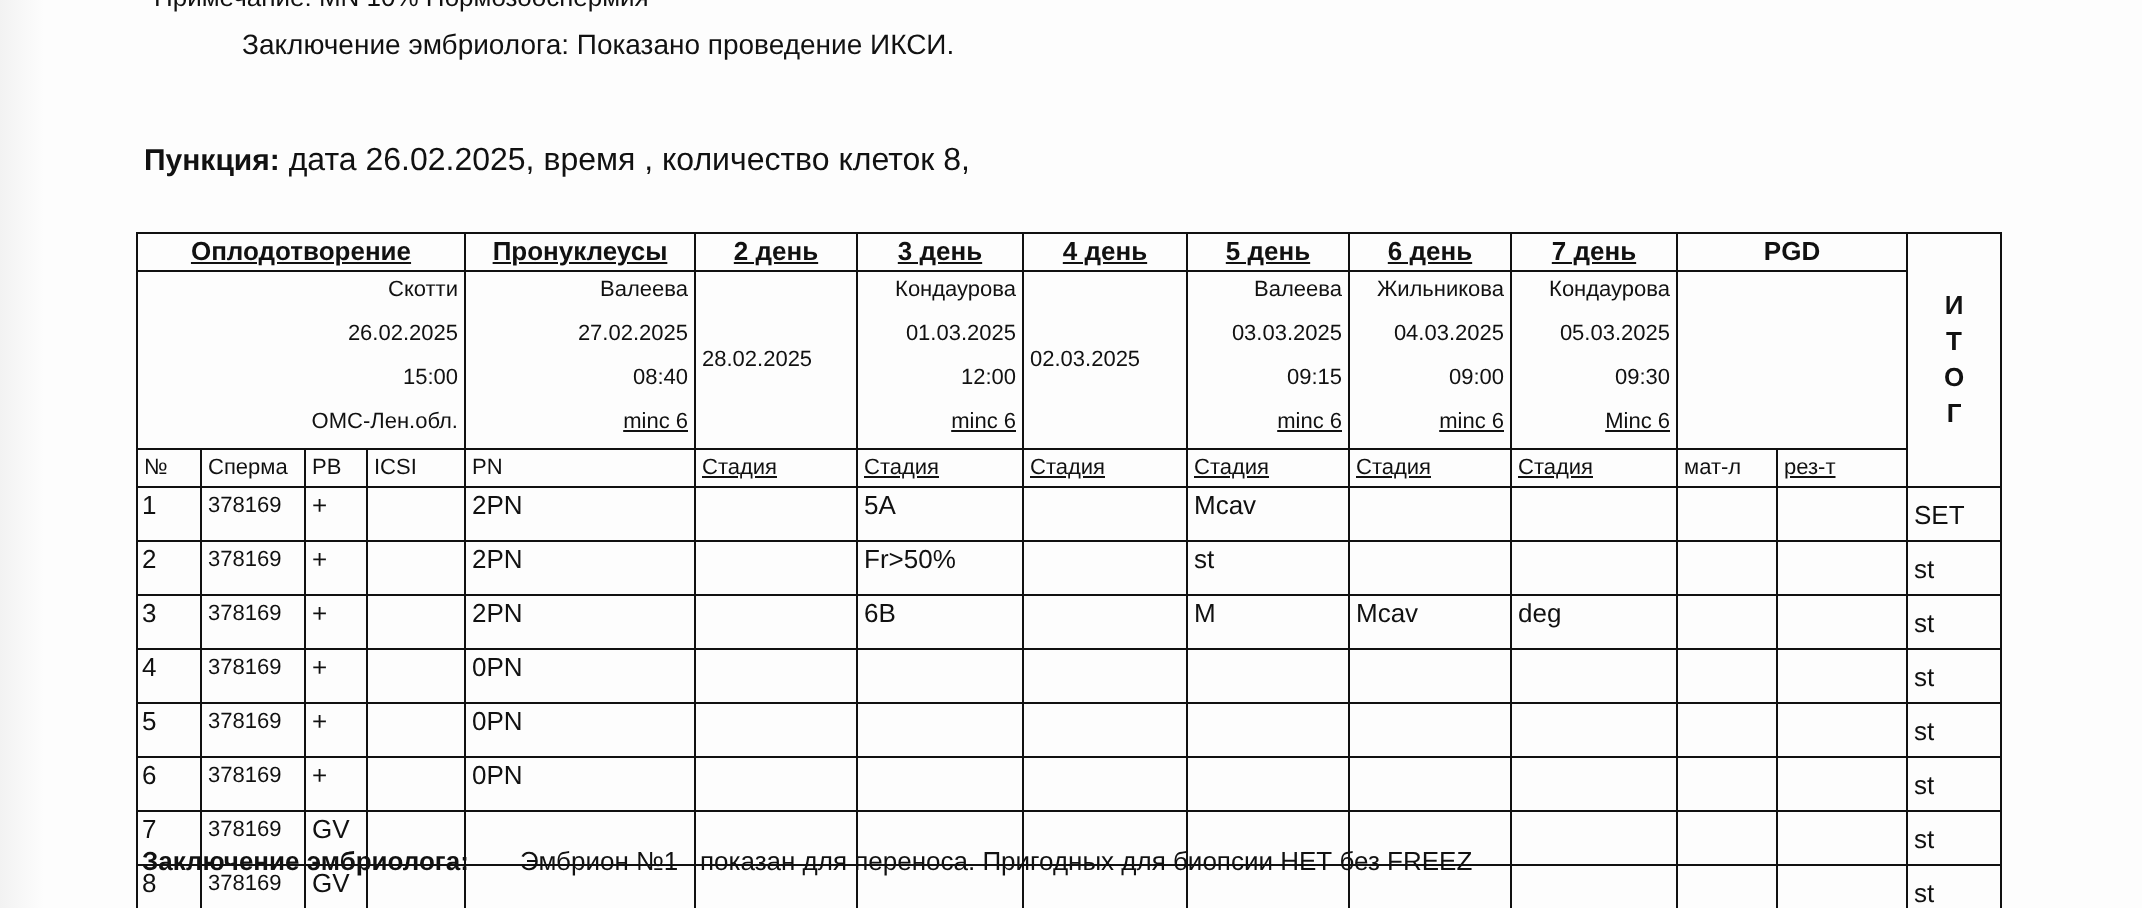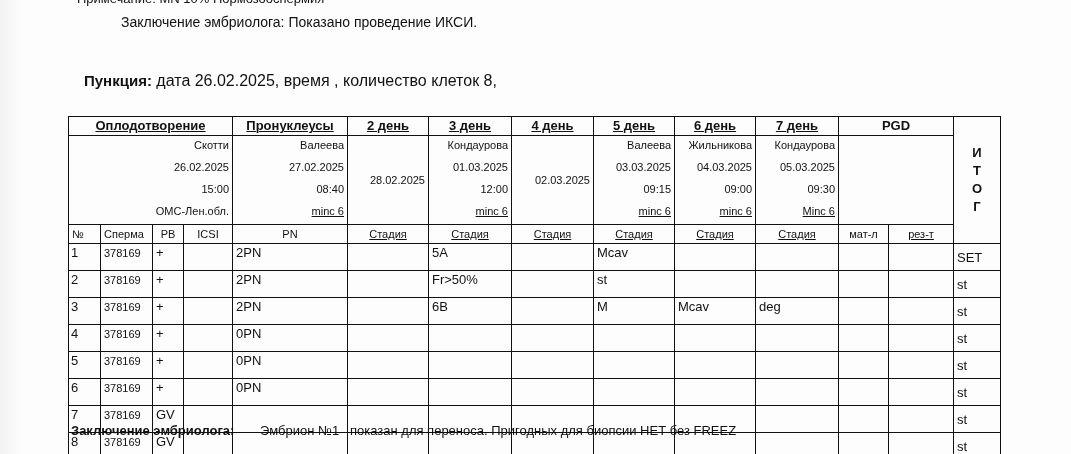--- a/index.html
+++ b/index.html
@@ -7,41 +7,41 @@
     width: 1071px; height: 454px; overflow: hidden;
     background: #fdfdfd;
     font-family: "Liberation Sans", sans-serif;
     color: #111;
     position: relative;
   }
   .edge { position: absolute; left: 0; top: 0; width: 22px; height: 454px; background: linear-gradient(to right, #f2f2f2, #fdfdfd); }
   .line { position: absolute; white-space: nowrap; }
   .note-cut { left: 77px; top: -9px; font-size: 13px; }
   .note { left: 77px; top: 14px; font-size: 14px; margin-left: 44px; }
-  .punc { left: 84px; top: 72px; font-size: 16px; }
+  .punc { left: 72px; top: 72px; font-size: 16px; }
   .punc b { font-weight: bold; font-size: 15px; }
   .concl { left: 71px; top: 423px; font-size: 13px; }
   .concl b { font-weight: bold; margin-right: 22px; }
 
   table.grid {
     position: absolute; left: 68px; top: 116px;
     border-collapse: collapse; table-layout: fixed;
     font-size: 12px;
   }
   table.grid td {
     border: 1.6px solid #111; padding: 0 3px; vertical-align: top;
     height: 18px; line-height: 18px; overflow: hidden; white-space: nowrap;
   }
   .hdr td { text-align: center; font-size: 13px; height: 19px; font-weight: bold; }
   .hdr td span { text-decoration: underline; text-decoration-thickness: 1px; }
   .info td { height: 92px; font-size: 11px; line-height: 22px; padding: 1px 2px; text-align: right; }
-  .info .mid { vertical-align: middle; text-align: right; }
+  .info .mid { vertical-align: middle; text-align: left; }
   .info .stack div { height: 22px; }
   .info .stack .last { text-decoration: underline; }
-  .sub td { text-align: center; font-size: 11px; height: 20px; line-height: 22px; }
+  .sub td { text-align: left; font-size: 11px; height: 20px; line-height: 22px; }
   .sub .l { text-align: left; }
   .sub td span.u { text-decoration: underline; }
   .row td { font-size: 13px; line-height: 20px; height: 18px; }
   .row .n { font-size: 13px; padding-left: 2px; }
   .row .sp { font-size: 11px; margin-left: 32px; }
   .itog-col { text-align: center; vertical-align: middle !important; font-size: 13px; line-height: 22px; }
   .itog-cell { font-size: 13px; line-height: 24px !important; padding-top: 2px !important; }
   .pgd-blank { height: 92px; }
 </style>
 </head>

